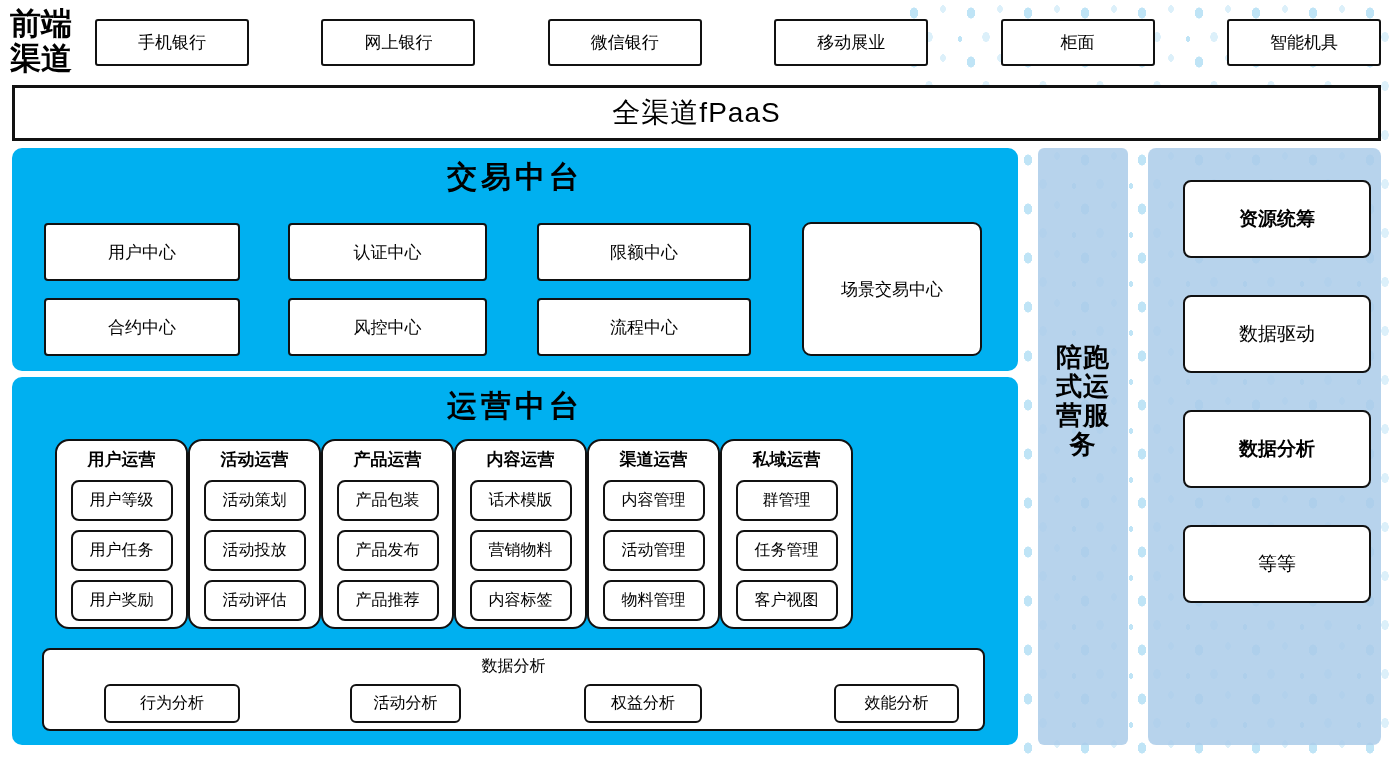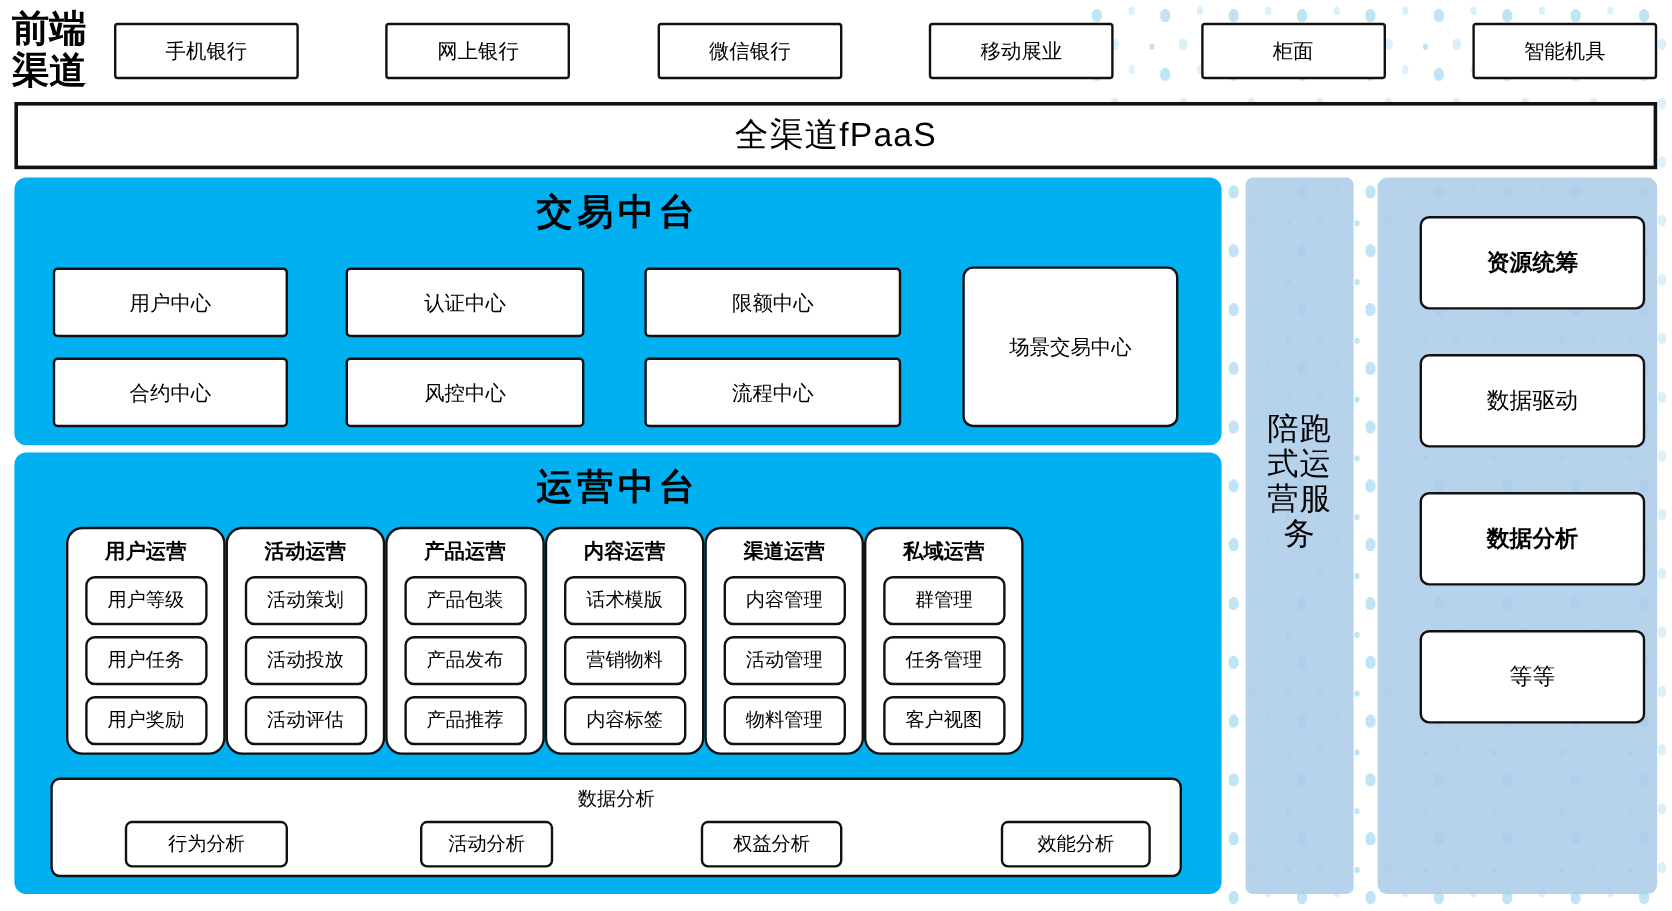--- a/index.html
+++ b/index.html
@@ -74,21 +74,21 @@
     border-radius:6px;display:flex;align-items:center;justify-content:center;font-size:16px;}
   .an1{left:60px;width:136px;}
   .an2{left:306px;width:111px;}
   .an3{left:540px;width:118px;}
   .an4{left:790px;width:125px;}
 
   
   .side-col{position:absolute;left:1038px;top:148px;width:90px;height:597px;
     background:rgba(170,203,233,0.85);border-radius:6px;
     display:flex;align-items:center;justify-content:center;padding-bottom:92px;}
-  .side-text{width:58px;font-size:26px;line-height:29px;font-weight:400;
+  .side-text{width:58px;font-size:26px;line-height:29px;font-weight:700;
     text-align:center;letter-spacing:1px;word-break:break-all;}
 
   .right-col{position:absolute;left:1148px;top:148px;width:233px;height:597px;
     background:rgba(170,203,233,0.85);border-radius:8px;
     display:flex;flex-direction:column;align-items:center;padding-top:32px;gap:37px;padding-left:25px;}
   .rp-box{width:188px;height:78px;flex-shrink:0;background:#fff;border:2px solid var(--ink);
     border-radius:8px;display:flex;align-items:center;justify-content:center;font-size:19px;}
   .rp-box.bold{font-weight:700;}
 </style>
 </head>

